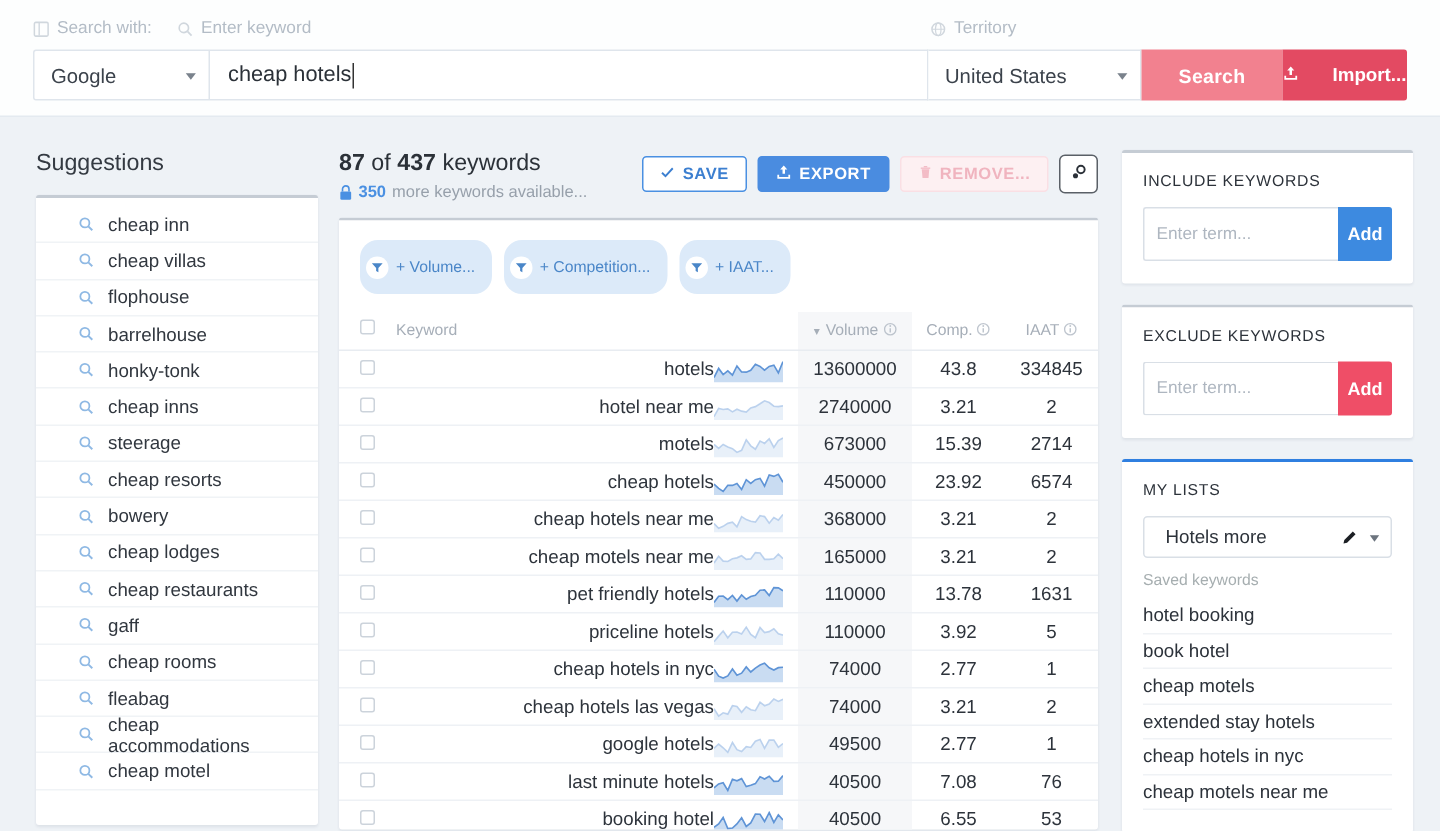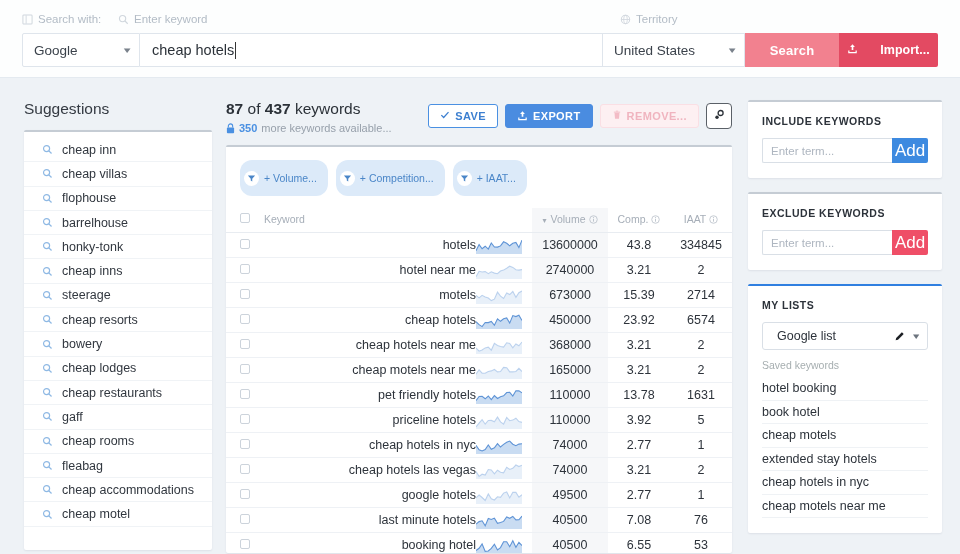--- a/index.html
+++ b/index.html
@@ -52,40 +52,40 @@
     display: flex; align-items: center; justify-content: space-between;
     padding: 0 9px 0 11px; font-size: 13.5px; color: #3b424b; cursor: pointer;
   }
   .chev { font-size: 9px; color: #7a828c; transform: scaleX(1.5); }
   .btn-search {
     width: 94px; background: #f2818f; color: #fff; border: none;
     font-size: 13px; font-weight: 600; letter-spacing: .2px;
     display: flex; align-items: center; justify-content: center; cursor: pointer;
   }
   .btn-import {
-    width: 99px; background: #e34a62; color: #fff; border: none;
+    width: 83px; background: #e34a62; color: #fff; border: none;
     font-size: 12.5px; font-weight: 600; display: flex; align-items: center;
     justify-content: center; gap: 22px; cursor: pointer; border-radius: 0 2px 2px 0;
   }
 
   
   .body-wrap { display: flex; padding: 22px 0 0 0; height: 476px; }
 
   
   .suggestions-col { width: 212px; padding-left: 24px; }
   .sugg-title { font-size: 15.5px; color: #343a42; margin-bottom: 12px; font-weight: 400; }
   .card {
     background: #fff; border-radius: 2px;
     border-top: 2px solid #c5ccd4;
     box-shadow: 0 1px 2px rgba(40,60,90,.09);
   }
   .sugg-card { padding: 6px 0 0 0; height: 420px; overflow: hidden; }
   .sugg-item {
     display: flex; align-items: center; gap: 9px;
-    padding: 0 14px 0 18px; height: 24.3px;
+    padding: 0 14px 0 28px; height: 24.3px;
     font-size: 12.5px; color: #31373f; cursor: pointer;
     border-bottom: 1px solid #f0f3f6;
   }
   .sugg-item .mg { flex: none; width: 11px; height: 11px; color: #8fb9e4; }
 
   
   .main-col { width: 520px; padding-left: 14px; }
   .main-head { display: flex; align-items: flex-start; margin-bottom: 11px; }
   .kw-count { font-size: 15.5px; color: #2b3138; }
   .kw-count b { font-weight: 700; }
@@ -142,30 +142,30 @@
     background: #fff; display: inline-block; cursor: pointer;
   }
   .spark { display: block; }
 
   
   .right-col { width: 212px; margin-left: auto; padding-right: 18px; }
   .panel { background: #fff; border-top: 2px solid #c5ccd4; border-radius: 2px;
            box-shadow: 0 1px 2px rgba(40,60,90,.09); padding: 13px 14px 15px 14px;
            margin-bottom: 14px; }
   .panel.accent { border-top: 2px solid #2f7fe0; }
-  .panel-title { font-size: 10.5px; font-weight: 700; letter-spacing: .5px; color: #2c323a; margin-bottom: 11px; }
-  .term-row { display: flex; height: 25px; }
+  .panel-title { font-size: 10.5px; font-weight: 400; letter-spacing: .5px; color: #2c323a; margin-bottom: 11px; }
+  .term-row { display: flex; height: 36px; }
   .term-in {
     flex: 1; border: 1px solid #d9dfe6; border-right: none; border-radius: 2px 0 0 2px;
     font-size: 11.5px; color: #aeb6c0; display: flex; align-items: center; padding: 0 8px;
     background: #fff;
   }
   .term-add {
     width: 36px; border: none; border-radius: 0 2px 2px 0; color: #fff;
-    font-size: 17px; display: flex; align-items: center; justify-content: center; cursor: pointer;
+    font-size: 12px; display: flex; align-items: center; justify-content: center; cursor: pointer; font-weight: bold;
   }
   .add-blue { background: #3d8ae0; }
   .add-red { background: #ef4e67; }
   .list-select {
     height: 28px; border: 1px solid #d9dfe6; border-radius: 3px;
     display: flex; align-items: center; padding: 0 8px 0 14px;
     font-size: 12.5px; color: #2c323a; cursor: pointer; margin-bottom: 9px;
   }
   .list-select .pen { margin-left: auto; width: 11px; height: 11px; }
   .list-select .chev2 { margin-left: 9px; font-size: 9px; color: #6c747e; transform: scaleX(1.4); }
@@ -661,21 +661,21 @@
       <div class="panel-title">EXCLUDE KEYWORDS</div>
       <div class="term-row">
         <div class="term-in">Enter term...</div>
         <button class="term-add add-red">Add</button>
       </div>
     </div>
 
     <div class="panel accent">
       <div class="panel-title">MY LISTS</div>
       <div class="list-select">
-        <span>Google list</span>
+        <span>Hotels more</span>
         <span class="pen">
           <svg viewBox="0 0 12 12" width="11" height="11">
               <path d="M8.6 1.4 L10.6 3.4 L4.4 9.6 L1.8 10.2 L2.4 7.6 Z" fill="#1c1f24"></path>
             </svg>
         </span>
         <span class="chev2">▾</span>
       </div>
       <div class="saved-label">Saved keywords</div>
       <div id="saved-list">
           <div class="saved-item">hotel booking</div>

